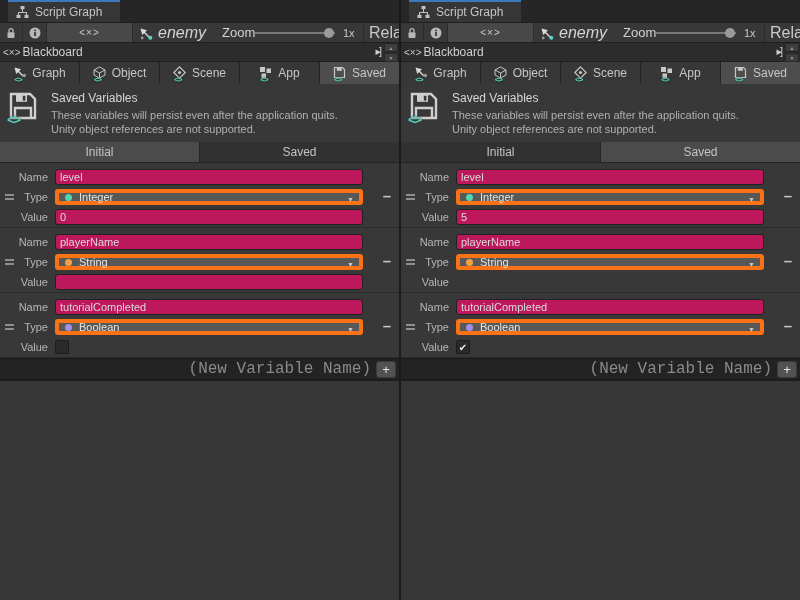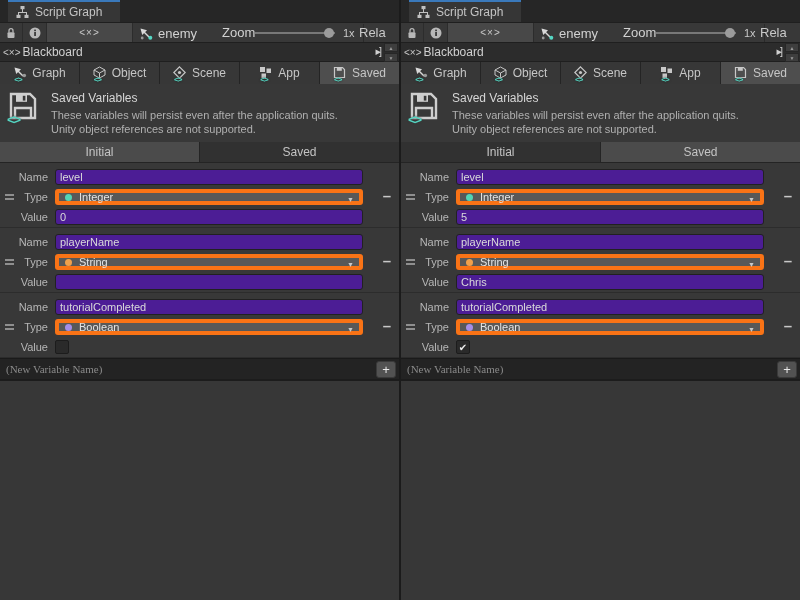--- a/index.html
+++ b/index.html
@@ -18,31 +18,31 @@
   
   .toolbar { position:relative; height:20px; background:#383838;
     border-top:1px solid #1f1f1f; flex:none; }
   .tbtn { position:absolute; top:0; height:19px; display:flex; align-items:center;
     justify-content:center; cursor:default; }
   .btn-lock { left:0; width:23px; border-right:1px solid #2c2c2c; }
   .btn-info { left:23px; width:24px; border-right:1px solid #2c2c2c; }
   .btn-code { left:47px; width:86px; background:#484848; border-right:1px solid #2c2c2c;
     color:#c9c9c9; font-size:10px; letter-spacing:1px; }
   .graphref { position:absolute; left:139px; top:0; height:20px; display:flex;
-    align-items:center; gap:5px; color:#d2d2d2; font-size:13px; }
+    align-items:center; gap:5px; color:#d2d2d2; font-size:16px;font-style:italic; }
   .zoomlabel { position:absolute; left:222px; top:0; height:20px; line-height:20px;
     font-size:13px; color:#d2d2d2; }
   .slidertrack { position:absolute; left:255px; top:9px; width:80px; height:2px; background:#787878; }
   .sliderhandle { position:absolute; left:69px; top:-4px; width:10px; height:10px;
     border-radius:50%; background:#9b9b9b; }
   .zoomval { position:absolute; left:343px; top:0; height:20px; line-height:20px;
     font-size:11px; color:#c9c9c9; }
   .tsep { position:absolute; left:363px; top:1px; height:18px; width:1px; background:#2a2a2a; }
-  .rela { position:absolute; left:359px; top:0; height:20px; line-height:20px;
-    font-size:13px; color:#c9c9c9; white-space:nowrap; }
+  .rela { position:absolute; left:369px; top:0; height:20px; line-height:20px;
+    font-size:16px; color:#c9c9c9; white-space:nowrap; }
 
   
   .bbheader { position:relative; height:20px; background:#2c2c2c; flex:none;
     border-top:1px solid #1f1f1f; border-bottom:1px solid #1f1f1f;
     display:flex; align-items:center; padding-left:3px; }
   .bbicon { font-size:10px; color:#c8c8c8; letter-spacing:0; }
   .bbtitle { font-size:12px; color:#d0d0d0; margin-left:2px; }
   .dockbtn { position:absolute; right:19px; top:2px; font-size:11px; color:#cfcfcf; letter-spacing:-2px; }
   .scrollstack { position:absolute; right:1px; top:0; width:14px; height:19px; }
   .scrollbtn { width:14px; height:9px; background:#3e3e3e; border:1px solid #272727;
@@ -72,41 +72,41 @@
     border-bottom:1px solid #242424; }
   .subtab { flex:1; background:#313131; display:flex; align-items:center; justify-content:center;
     font-size:12px; color:#c4c4c4; }
   .subtab.active { background:#4b4b4b; }
 
   
   .vars { flex:none; background:#383838; }
   .vargroup { position:relative; height:65px; border-bottom:1px solid #2c2c2c; padding-top:6px; }
   .vrow { display:flex; align-items:center; height:16px; margin-bottom:4px; }
   .vlabel { width:55px; text-align:right; padding-right:7px; color:#b6b6b6; font-size:11px; flex:none; }
-  .vinput { width:308px; height:16px; background:#4c1d95; border:1px solid #212121;
+  .vinput { width:308px; height:16px; background:#be185d; border:1px solid #212121;
     border-radius:3px; color:#dadada; font-size:11px; padding:0 4px;
     font-family:"Liberation Sans", sans-serif; outline:none; }
   .vdrop { position:relative; width:308px; height:16px; background:#585858;
     border:4px solid #f97316; border-radius:3px; display:flex; align-items:center;
     gap:7px; padding:0 6px; font-size:11px; color:#e4e4e4; }
   .dot { width:7px; height:7px; border-radius:50%; flex:none; }
   .droparrow { position:absolute; right:5px; top:3px; font-size:7px; color:#c8c8c8; }
   .dragdots { position:absolute; left:5px; top:31px; width:9px; height:6px;
     border-top:2px solid #8f8f8f; border-bottom:2px solid #8f8f8f; }
   .minusbtn { position:absolute; right:8px; top:26px; color:#c8c8c8; font-size:15px;
     font-weight:bold; line-height:14px; }
   .checkbox { width:14px; height:14px; background:#2a2a2a; border:1px solid #1c1c1c;
     border-radius:2px; color:#ececec; font-size:10px; display:flex;
     align-items:center; justify-content:center; }
 
   
   .newvar { height:21px; background:#232323; border-top:1px solid #1a1a1a;
     display:flex; align-items:center; padding:0 3px 0 6px; gap:5px; flex:none; }
   .newvarinput { flex:1; height:17px; background:#232323; border:none; outline:none;
-    color:#8a8a8a; font-size:11px; font-family:Liberation Serif, serif; }
+    text-align:right; color:#8a8a8a; font-size:16px; font-family:Liberation Mono, monospace; }
   .newvarinput::placeholder { color:#8a8a8a; opacity:1; }
   .plusbtn { width:20px; height:17px; background:#525252; border:1px solid #3a3a3a;
     border-radius:3px; color:#e6e6e6; font-size:13px; display:flex; align-items:center;
     justify-content:center; flex:none; }
 
   .empty { flex:1; background:#373737; border-top:2px solid #1c1c1c; }
 </style>
 </head>
 <body>
 
@@ -510,21 +510,20 @@
         <div class="vrow">
           <span class="vlabel">Type</span>
           <div class="vdrop">
             <span class="dot" style="background:#f0a04b"></span>
             <span>String</span>
             <span class="droparrow">▼</span>
           </div>
         </div>
         <div class="vrow">
           <span class="vlabel">Value</span>
-          <input class="vinput" value="Chris" style="">
         </div>
         <span class="minusbtn">–</span>
       </div>
 
       <div class="vargroup">
         <div class="dragdots"></div>
         <div class="vrow">
           <span class="vlabel">Name</span>
           <input class="vinput" value="tutorialCompleted" style="">
         </div>

